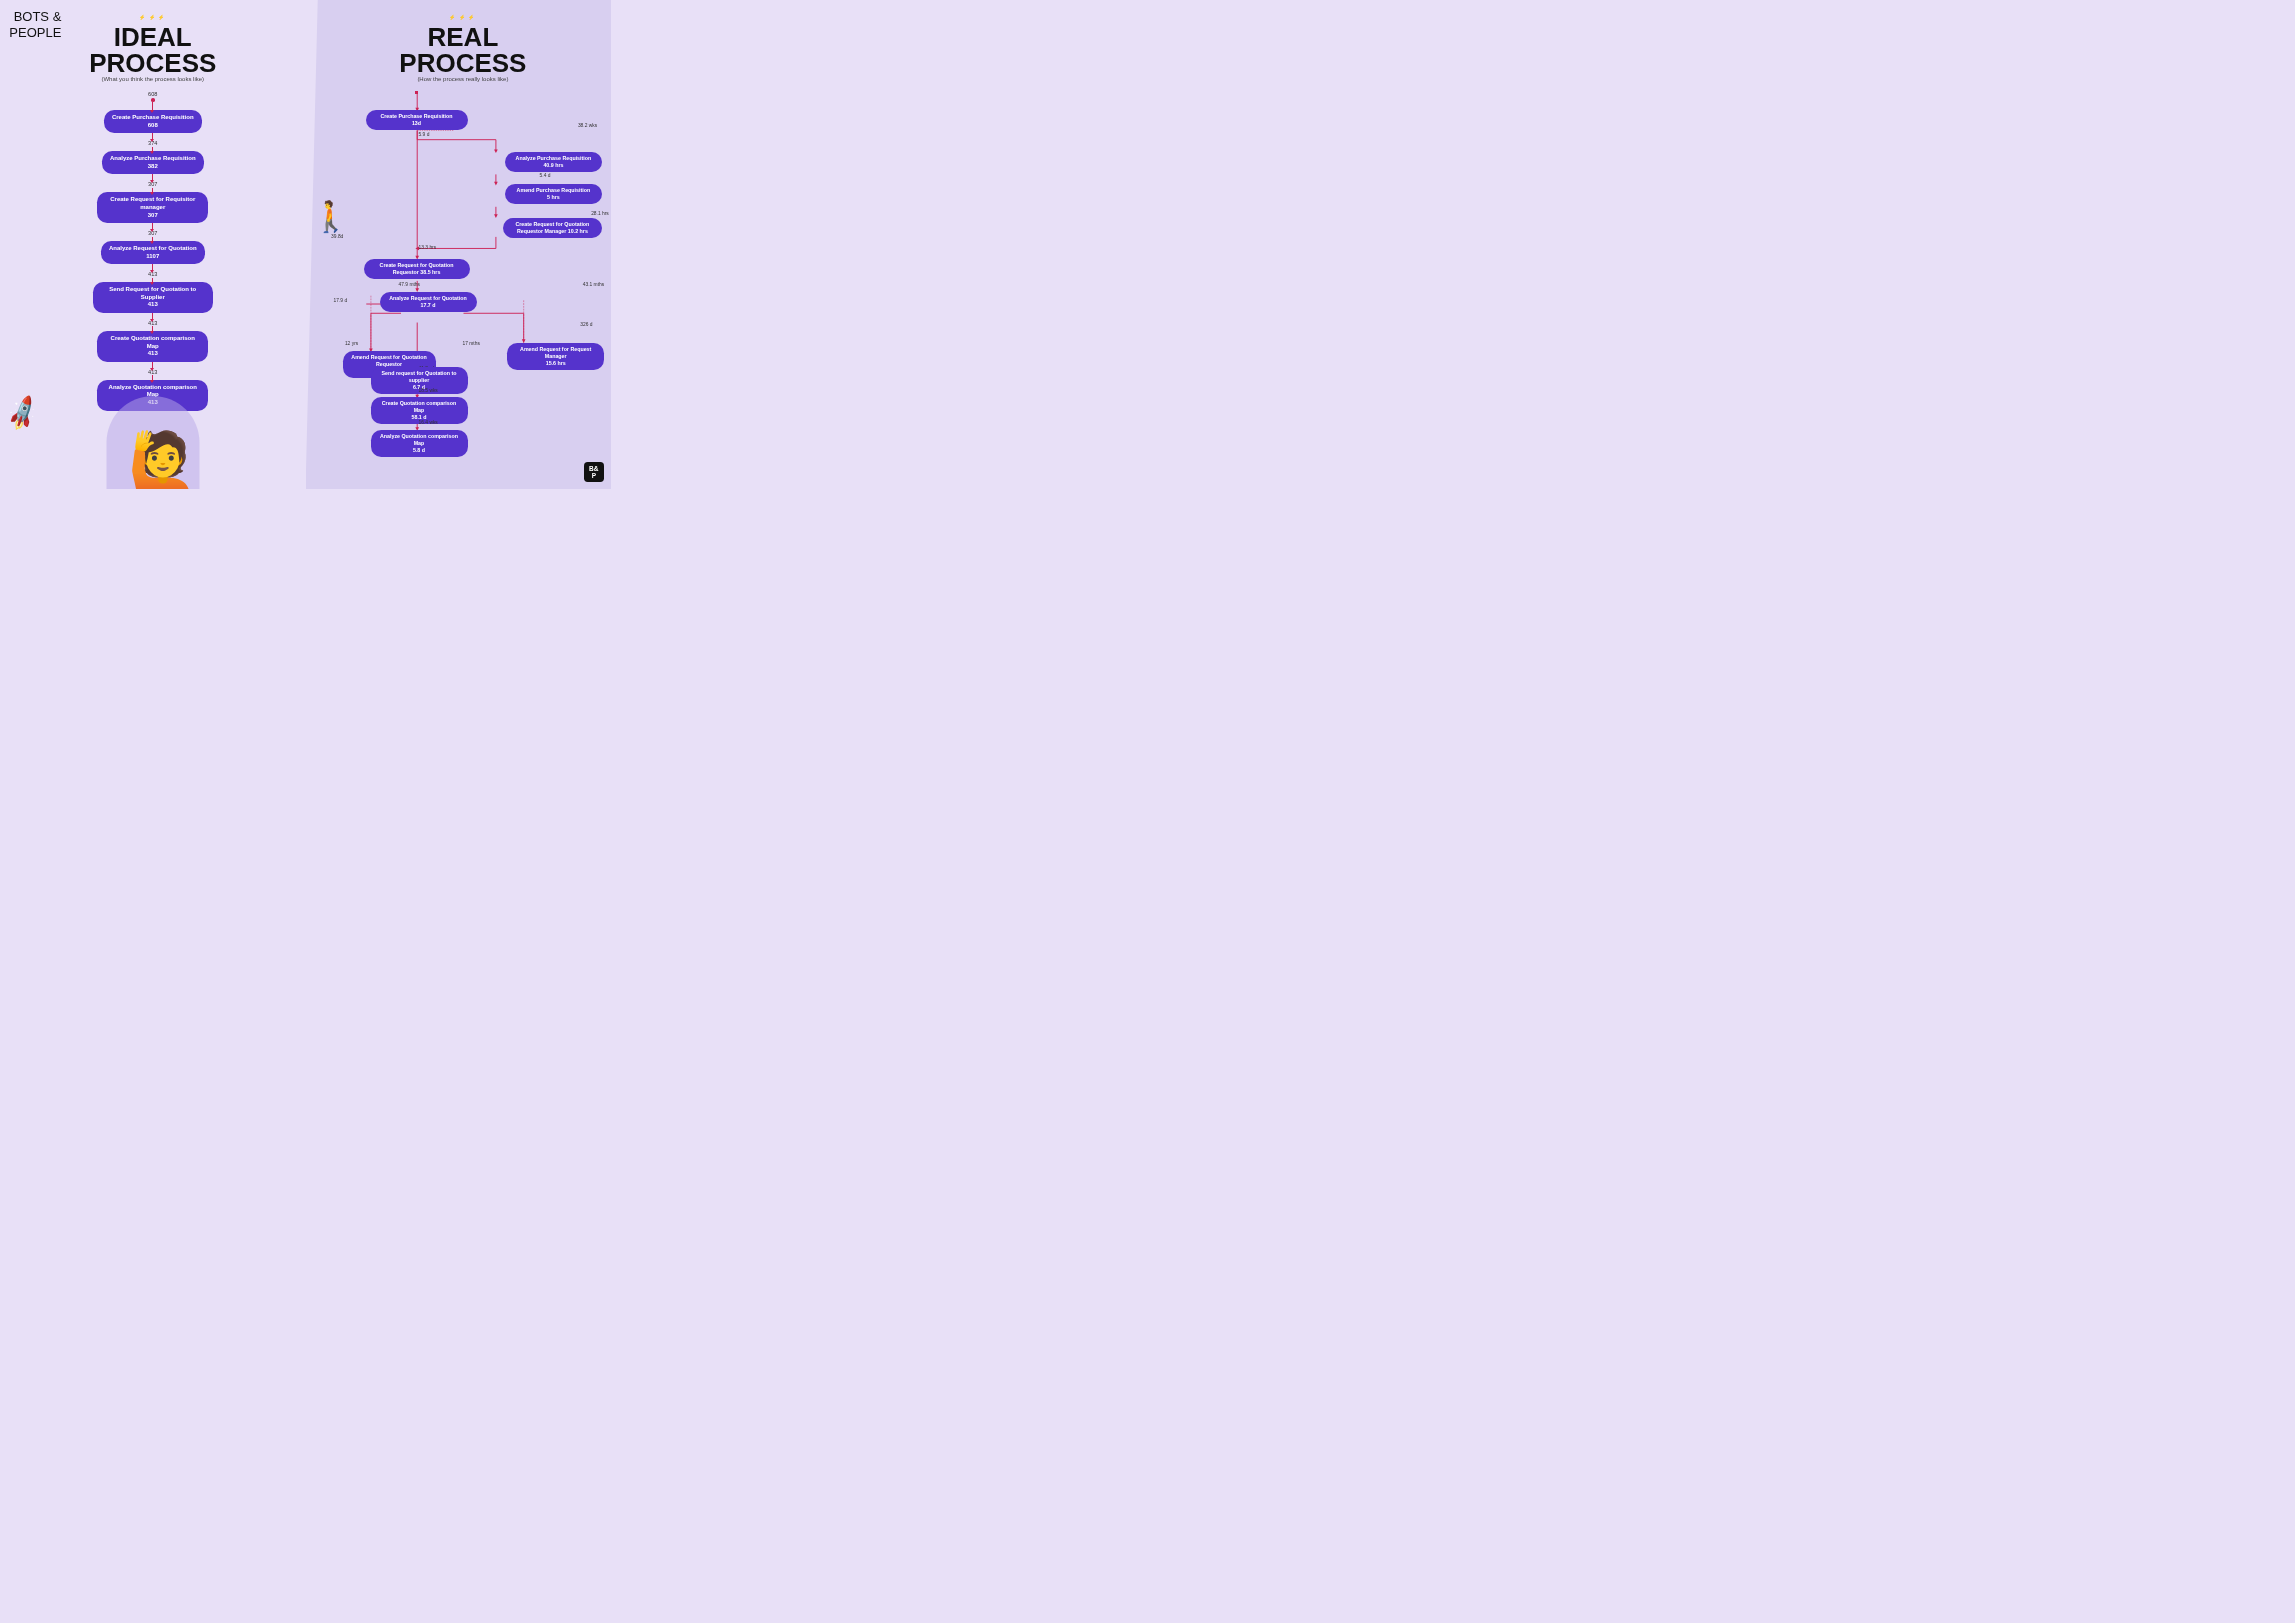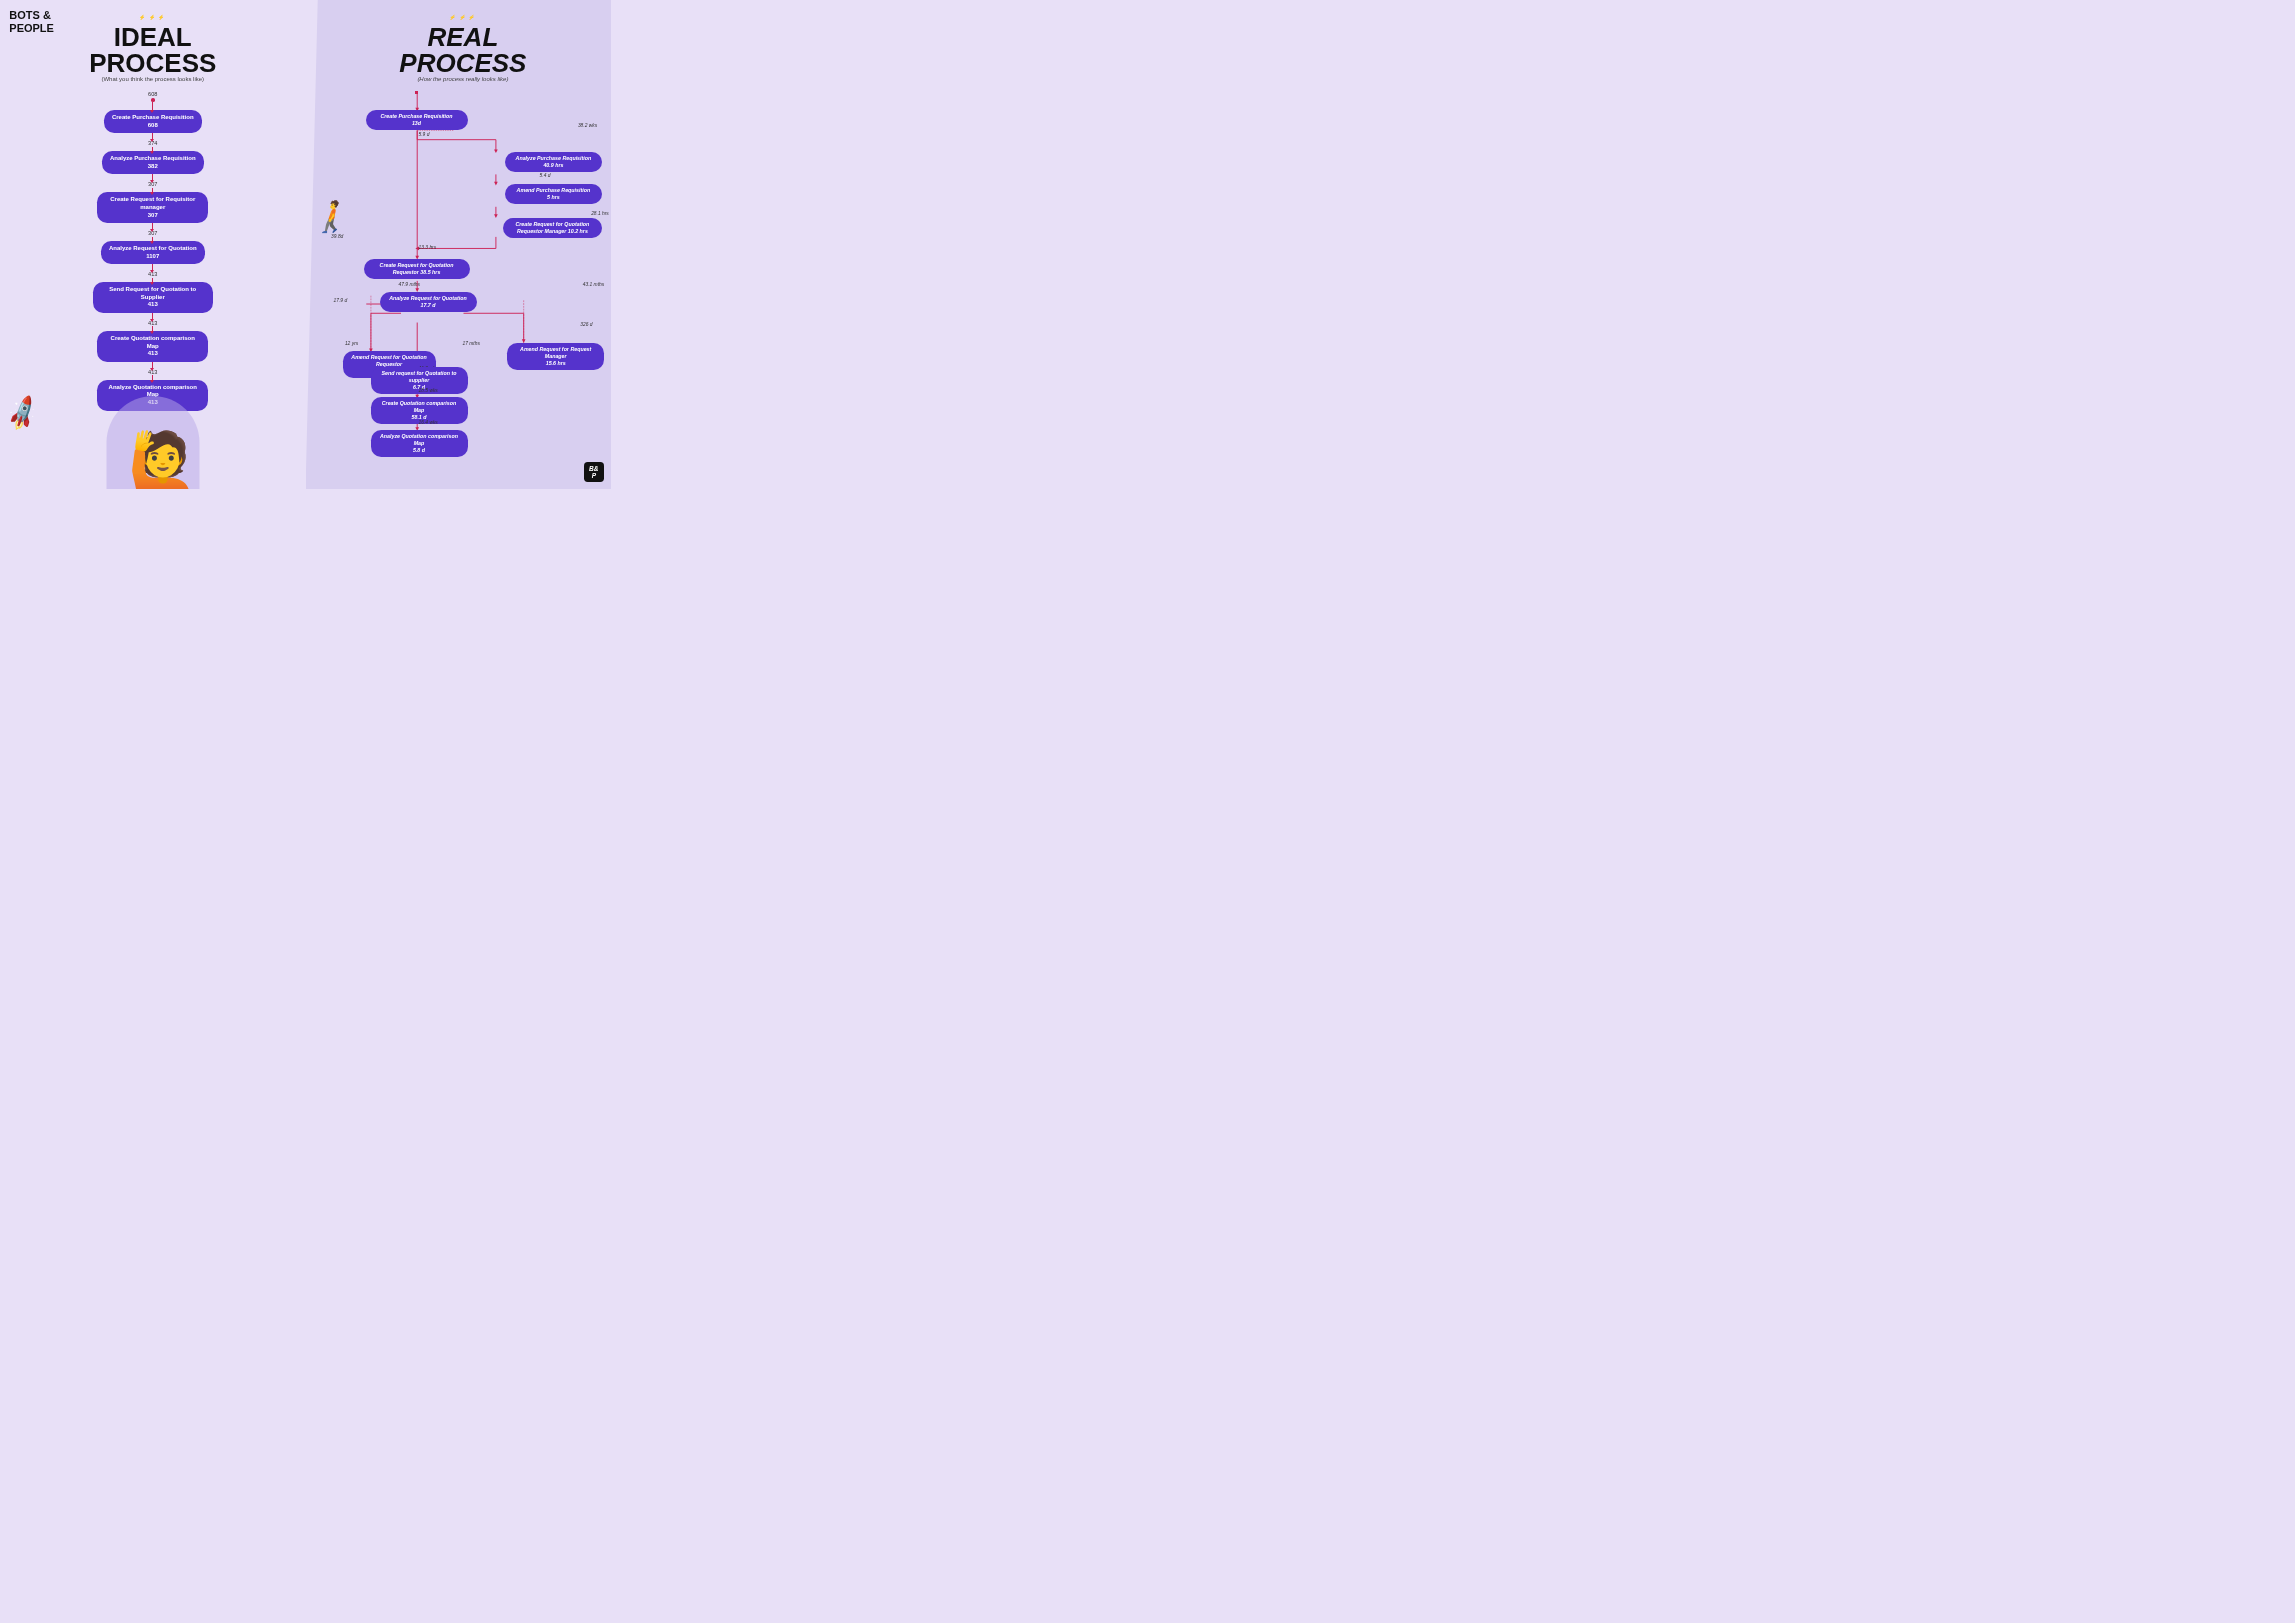--- a/index.html
+++ b/index.html
@@ -23,21 +23,20 @@
       padding: 9.3px 14px;
       position: relative;
     }
     
     .right-panel {
       width: 50%;
       background: #d8cff0;
       padding: 9.3px 14px;
       position: relative;
       clip-path: polygon(4% 0%, 100% 0%, 100% 100%, 0% 100%);
-      font-style: italic;
     }
 
     
     .logo {
       font-weight: 900;
       font-size: 8.3px;
       line-height: 1.2;
       color: #111;
       position: absolute;
       top: 9.3px;
@@ -166,21 +165,21 @@
       height: 379px;
       margin: 0 auto;
     }
   </style>
 </head>
 <body>
 
 <div class="page">
 
   <div class="left-panel">
-    <div class="logo" style="white-space:pre-line;font-size:11px;font-weight:700;line-height:1.2;">BOTS &amp;
+    <div class="logo" style="white-space:pre-line;font-size:13px;font-weight:400;line-height:1.2;text-align:right;">BOTS &amp;
 PEOPLE</div>
 
     <div class="title-area" style="margin-top:4.6px;">
       <div style="font-size:5.1px;color:#aaa;letter-spacing:0.9px;">⚡ ⚡ ⚡</div>
       <div class="section-title" style="font-size:26px;font-weight:900;text-align:center;line-height:1.0;">IDEAL<br>PROCESS</div>
       <div class="section-subtitle">(What you think the process looks like)</div>
     </div>
 
     <div class="ideal-container">
 

